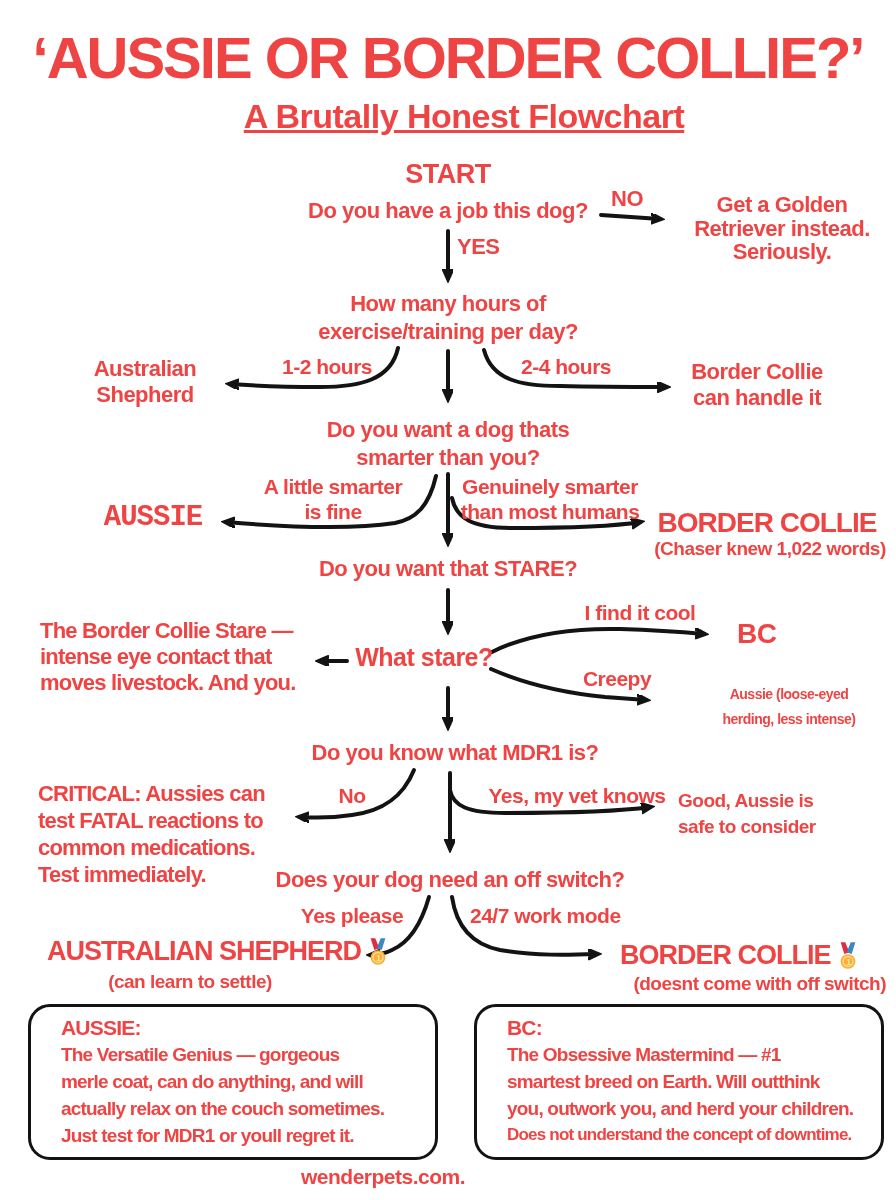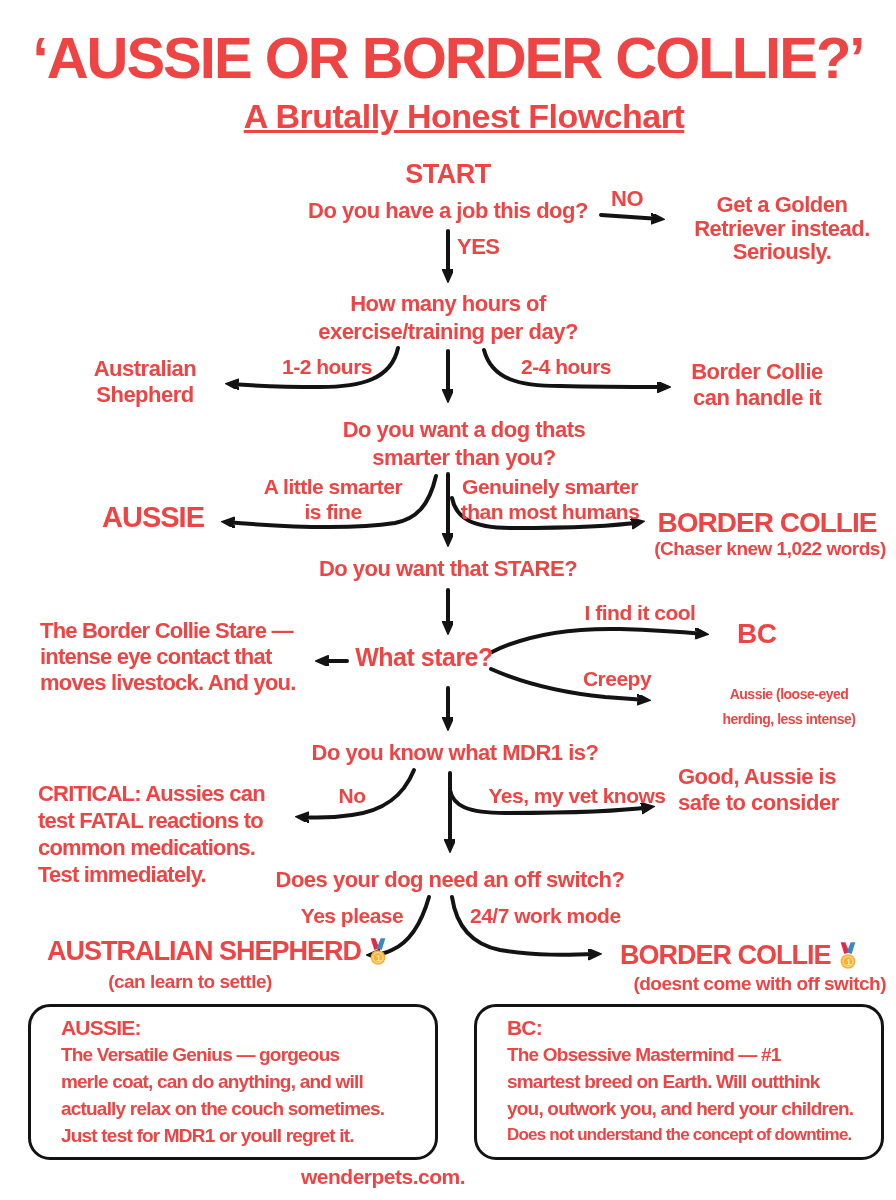--- a/index.html
+++ b/index.html
@@ -15,38 +15,38 @@
   #start{left:348px;top:159px;width:200px;font-size:27px;}
   #q-job{left:248px;top:198px;width:400px;font-size:22px;}
   #no-label{left:597px;top:186px;width:60px;font-size:22px;}
   #golden{left:672px;top:193px;width:220px;font-size:22px;line-height:23.5px;}
   #yes-label{left:457px;top:234px;font-size:22px;}
   #q-hours{left:248px;top:290px;width:400px;font-size:22px;line-height:28px;}
   #label-12{left:257px;top:355px;width:140px;font-size:21px;}
   #aus-shep{left:65px;top:356px;width:160px;font-size:22px;line-height:26px;}
   #label-24{left:496px;top:355px;width:140px;font-size:21px;}
   #border-handle{left:657px;top:359px;width:200px;font-size:22px;line-height:26px;}
-  #q-smart{left:264px;top:416px;width:400px;font-size:22px;line-height:28px;text-align:center;}
+  #q-smart{left:248px;top:416px;width:400px;font-size:22px;line-height:28px;text-align:center;}
   #label-little{left:253px;top:474px;width:160px;font-size:21px;line-height:25px;}
-  #aussie-out{left:73px;top:501px;width:160px;font-size:29px;letter-spacing:-1px;}
+  #aussie-out{left:73px;top:501px;width:160px;font-size:29px;letter-spacing:-1px;font-family:Liberation Mono, monospace;}
   #label-genuine{left:460px;top:474px;width:180px;font-size:21px;line-height:25px;}
   #bc-out{left:647px;top:507px;width:240px;font-size:28px;letter-spacing:-1px;}
   #chaser{left:645px;top:538px;width:250px;font-size:19px;}
   #q-stare{left:248px;top:556px;width:400px;font-size:22px;}
   #stare-desc{left:40px;top:618px;width:330px;font-size:22px;line-height:26px;}
   #whatstare{left:344px;top:643px;width:160px;font-size:25px;}
   #cool-label{left:560px;top:601px;width:160px;font-size:21px;}
   #bc-short{left:737px;top:618px;width:80px;font-size:28px;text-align:left;}
   #creepy-label{left:557px;top:667px;width:120px;font-size:21px;}
   #aussie-loose{left:669px;top:682px;width:240px;font-size:14px;line-height:25px;}
   #q-mdr1{left:255px;top:740px;width:400px;font-size:22px;}
   #critical{left:38px;top:780px;width:330px;font-size:22px;line-height:27px;}
   #no2-label{left:312px;top:784px;width:80px;font-size:21px;}
   #vet-label{left:467px;top:784px;width:220px;font-size:21px;text-align:center;}
-  #good-aussie{left:678px;top:764px;width:200px;font-size:22px;line-height:26px;text-align:left;}
+  #good-aussie{left:678px;top:788px;width:200px;font-size:19px;line-height:26px;text-align:left;}
   #q-switch{left:250px;top:867px;width:400px;font-size:22px;}
   #yesplease-label{left:272px;top:904px;width:160px;font-size:21px;}
   #workmode-label{left:470px;top:904px;width:200px;font-size:21px;text-align:left;}
   #aus-final{left:38px;top:908px;width:360px;font-size:27px;letter-spacing:-1px;text-align:center;margin-top:28px;}
   #can-settle{left:70px;top:971px;width:240px;font-size:19px;}
   #bc-final{left:620px;top:940px;width:270px;font-size:27px;letter-spacing:-1px;text-align:left;}
   #bc-note{left:596px;top:973px;width:290px;font-size:19px;text-align:right;}
   #footer{left:0;top:1165px;width:766px;font-size:21px;}
   .medal{display:inline-block;width:22px;height:28px;vertical-align:-6px;margin-left:6px;}
   .bigbox{

